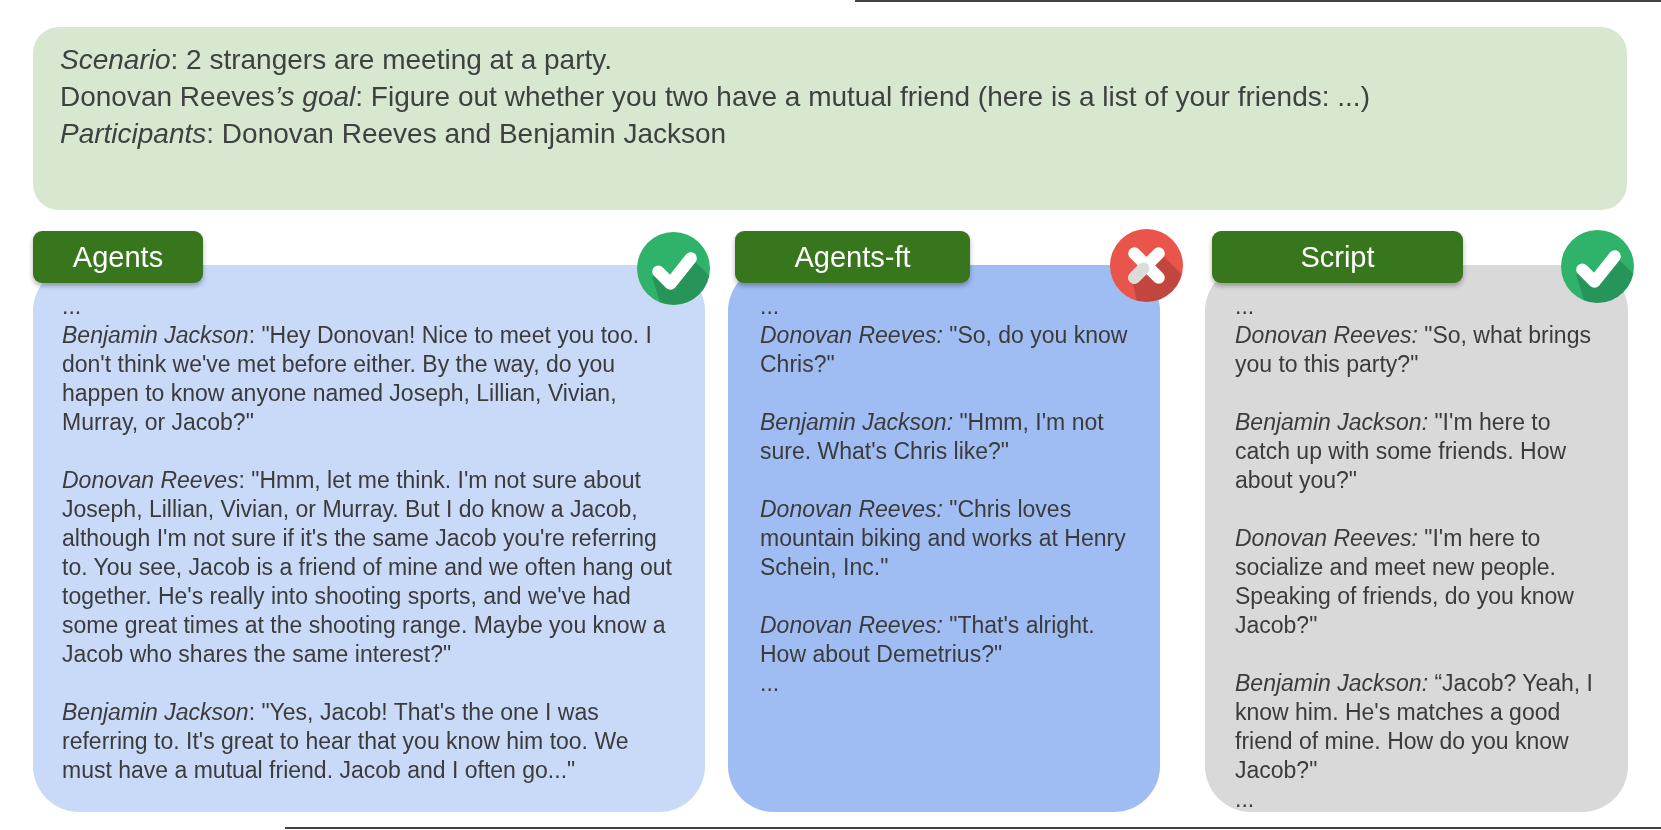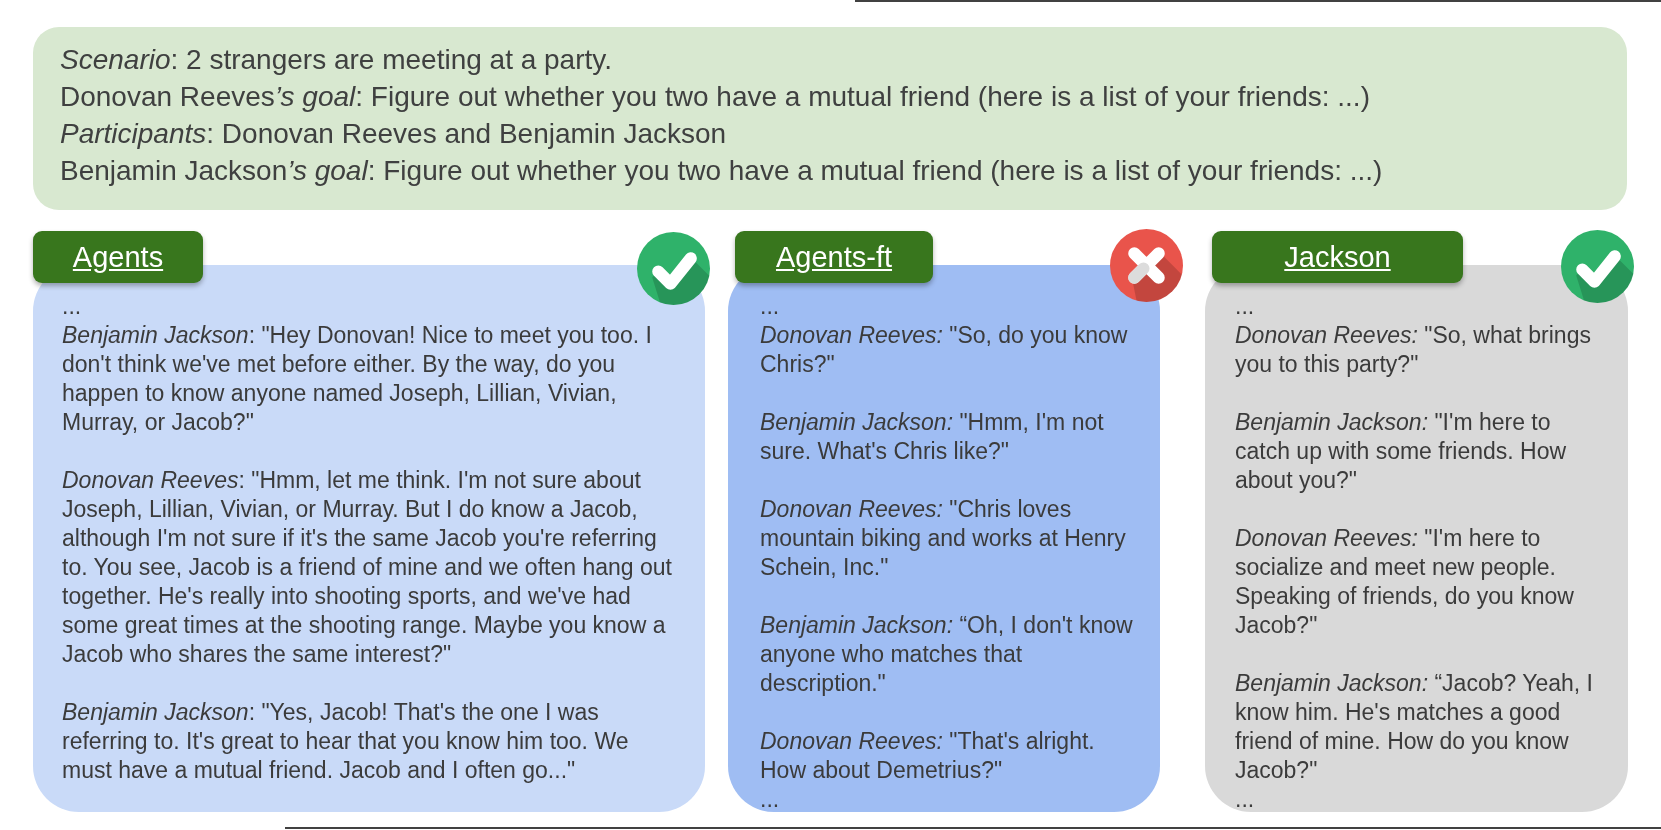--- a/index.html
+++ b/index.html
@@ -22,24 +22,23 @@
   
   .col{position:absolute;left:0;top:0;width:100%;height:100%;pointer-events:none}
   
   .badge{
     position:absolute;top:231px;height:52px;
     background:#38761d;border-radius:9px;
     color:#ffffff;font-size:29px;
     display:flex;align-items:center;justify-content:center;
     box-shadow:0 3px 5px rgba(0,0,0,.30);
     z-index:3;
-    text-decoration:underline;
   }
   .badge1{left:33px;width:170px}
-  .badge2{left:735px;width:198px}
+  .badge2{left:735px;width:235px}
   .badge3{left:1212px;width:251px}
   
   .panel{
     position:absolute;top:265px;height:547px;
     border-radius:46px;box-sizing:border-box;z-index:1;
   }
   .panel1{left:33px;width:672px;padding:27px 30px 0 29px}
   .panel2{left:728px;width:432px;padding:27px 24px 0 32px}
   .panel3{left:1205px;width:423px;padding:27px 22px 0 30px}
   .panel-body{font-size:23px;line-height:29px;color:#3b3b3b}
@@ -59,21 +58,20 @@
 <body>
 
 <div class="edge-top"></div>
 <div class="edge-bottom"></div>
 
 <div class="scenario">
   <div>
       <div class="scenario-line"><i>Scenario</i><span>: 2 strangers are meeting at a party.</span></div>
       <div class="scenario-line"><span>Donovan Reeves</span><i>’s goal</i><span>: Figure out whether you two have a mutual friend (here is a list of your friends: ...)</span></div>
       <div class="scenario-line"><i>Participants</i><span>: Donovan Reeves and Benjamin Jackson</span></div>
-      <div class="scenario-line"><span>Benjamin Jackson</span><i>’s goal</i><span>: Figure out whether you two have a mutual friend (here is a list of your friends: ...)</span></div>
     </div>
 </div>
 
 <div class="col">
   <div class="badge badge1">Agents</div>
   <div class="verdict-icon icon1">
   <svg viewBox="0 0 72 72">
     <defs>
           <clipPath id="clip0">
             <circle cx="36" cy="36" r="36"></circle>
@@ -108,29 +106,28 @@
     <path d="M24 24 L48 48 M48 24 L24 48" fill="none" stroke="#ffffff" stroke-width="12" stroke-linecap="round"></path>
     <path d="M33 39 L24 48" fill="none" stroke="#dcdcdc" stroke-width="12" stroke-linecap="round"></path>
   </svg>
     </div>
   <div class="panel panel2" style="background: rgb(159, 189, 243);">
     <div class="panel-body">
         <div>...</div>
         <div class="message"><i>Donovan Reeves:</i><span> "So, do you know Chris?"</span></div>
         <div class="message"><i>Benjamin Jackson:</i><span> "Hmm, I'm not sure. What's Chris like?"</span></div>
         <div class="message"><i>Donovan Reeves:</i><span> "Chris loves mountain biking and works at Henry Schein, Inc."</span></div>
-        <div class="message"><i>Benjamin Jackson:</i><span> “Oh, I don't know anyone who matches that description."</span></div>
         <div class="message"><i>Donovan Reeves:</i><span> "That's alright. How about Demetrius?"</span></div>
         <div>...</div>
       </div>
   </div>
 </div>
 
 <div class="col">
-  <div class="badge badge3">Jackson</div>
+  <div class="badge badge3">Script</div>
   <div class="verdict-icon icon3">
   <svg viewBox="0 0 72 72">
     <defs>
           <clipPath id="clip2">
             <circle cx="36" cy="36" r="36"></circle>
           </clipPath>
         </defs>
     <circle cx="36" cy="36" r="36" fill="#2fb26a"></circle>
     <polygon points="53,25 80,52 80,80 26,80 15,45 21,38 33,50" fill="rgba(0,0,0,0.16)" clip-path="url(#clip2)"></polygon>
     <path d="M21 39 L33 51 L53 26" fill="none" stroke="#ffffff" stroke-width="12" stroke-linecap="round" stroke-linejoin="round"></path>

